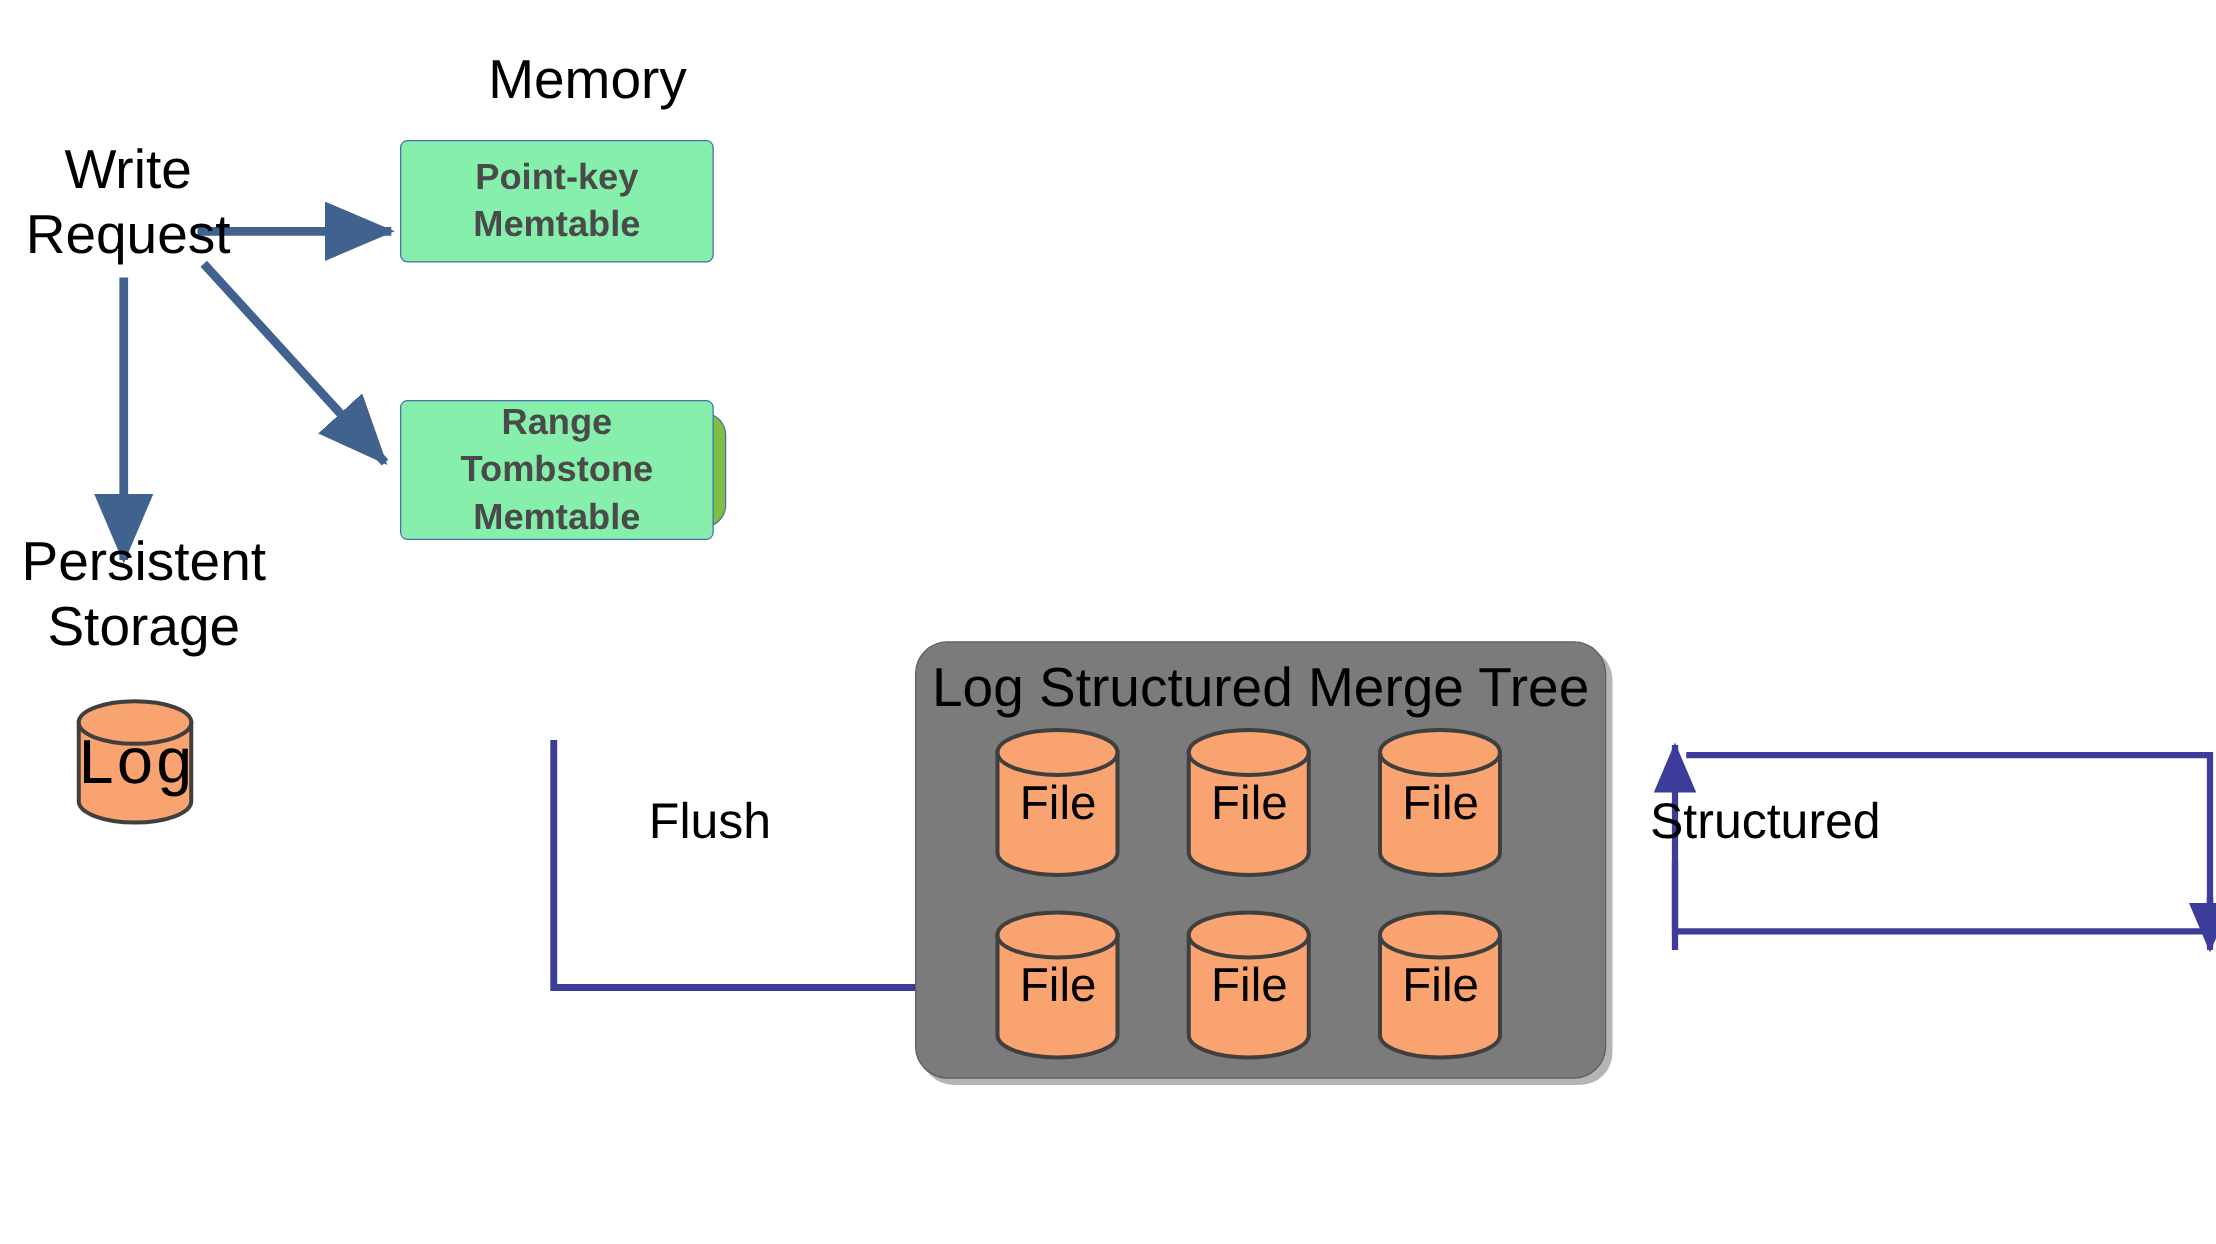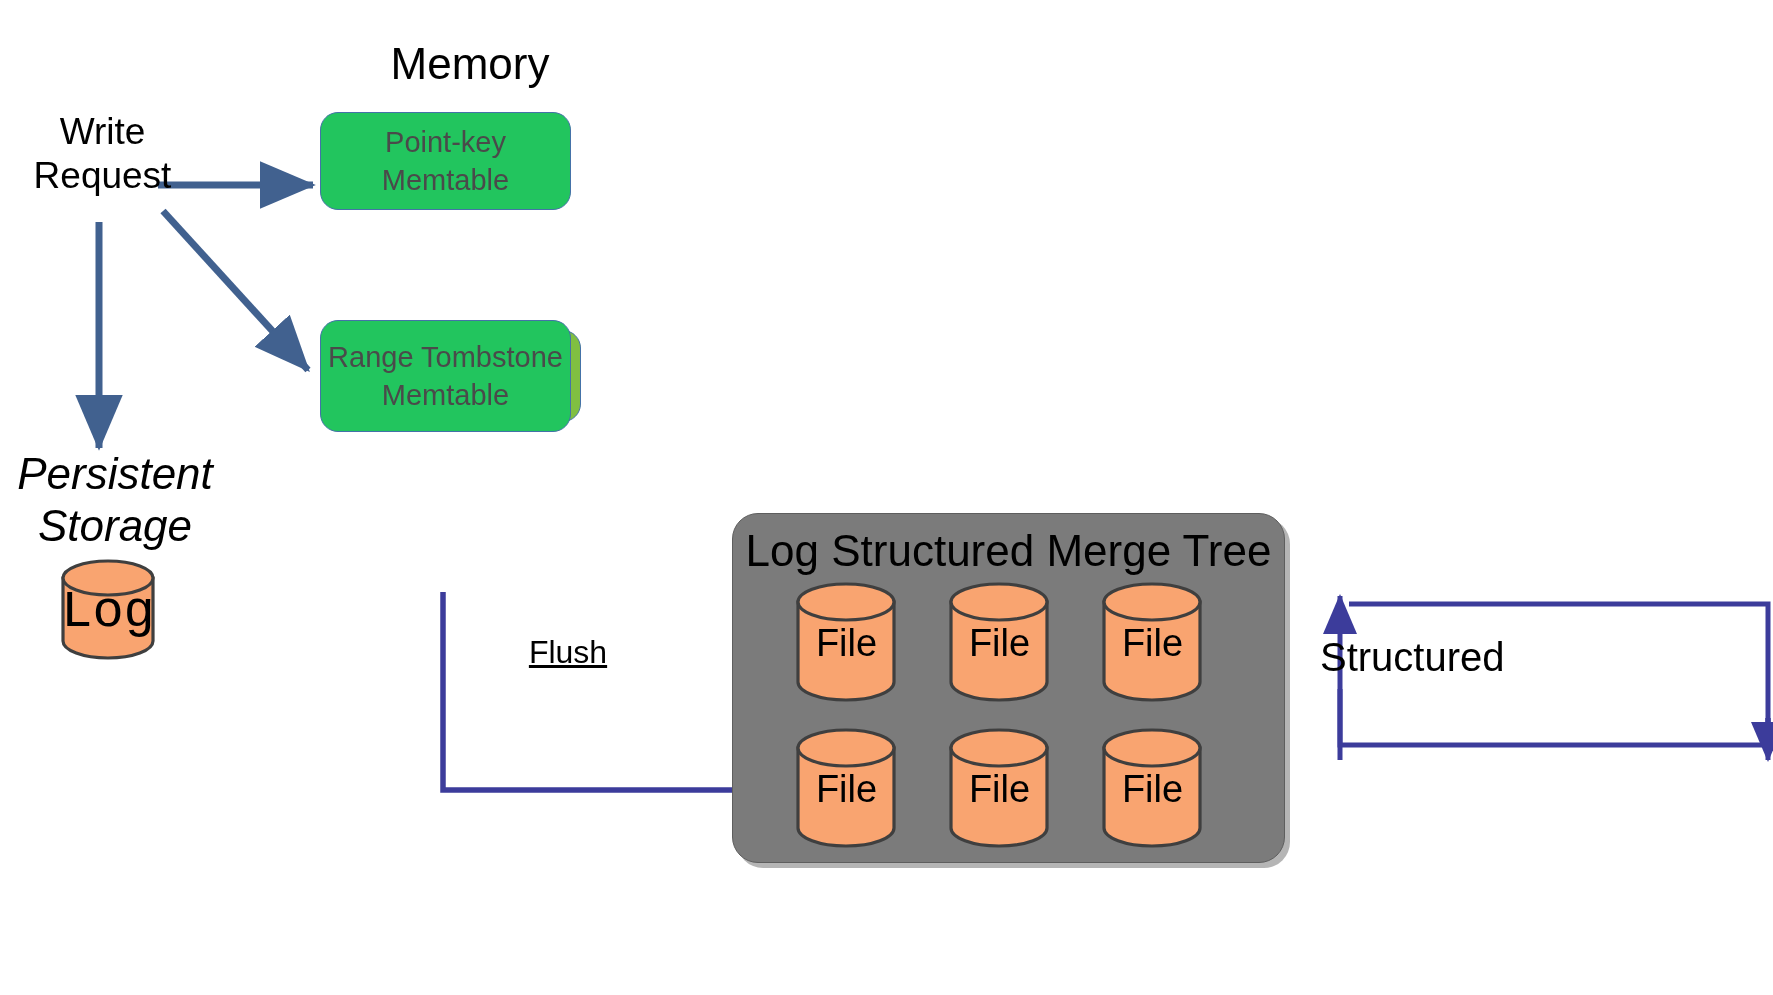--- a/index.html
+++ b/index.html
@@ -30,42 +30,42 @@
   
   #memory-label {
     left: 360px; top: 38px;
     width: 220px;
     font-size: 44px;
     text-align: center;
   }
   #write-request-label {
     left: 0px; top: 110px;
     width: 205px;
-    font-size: 37px;
+    font-size: 44px;
   }
   #persistent-storage-label {
-    left: 0px; top: 448px;
+    left: 0px; top: 424px;
     width: 230px;
     font-size: 44px;
-    font-style: italic;
   }
   
   .memtable {
     position: absolute;
-    background: #22c55e;
+    background: #86efac;
     border: 1.5px solid #4472a8;
-    border-radius: 18px;
+    border-radius: 6px;
     box-sizing: border-box;
     display: flex;
     align-items: center;
     justify-content: center;
     text-align: center;
     color: #4a4a4a;
     font-size: 29px;
     line-height: 1.32;
+    font-weight: bold;
   }
   #memtable-point-key {
     left: 320px; top: 112px;
     width: 251px; height: 98px;
   }
   #memtable-range-tombstone-shadow {
     left: 330px; top: 330px;
     width: 251px; height: 92px;
     background: #80bf41;
     border: 1.5px solid #4472a8;
@@ -95,22 +95,21 @@
     width: 553px;
     text-align: center;
     font-size: 44px;
     color: #000000;
     white-space: nowrap;
   }
   
   #flush-label {
     left: 508px; top: 634px;
     width: 120px;
-    font-size: 32px;
-    text-decoration: underline;
+    font-size: 40px;
   }
   #compaction-label {
     left: 1320px; top: 634px;
     width: 252px;
     font-size: 40px;
     text-align: left;
   }
   
   .cyl-text {
     position: absolute;

